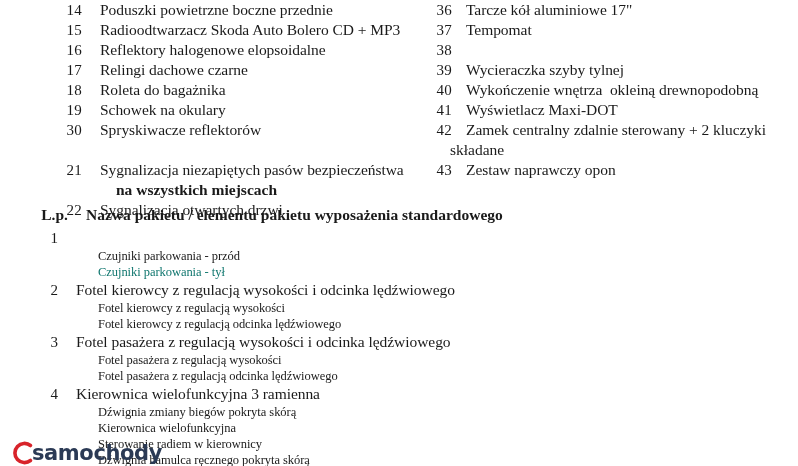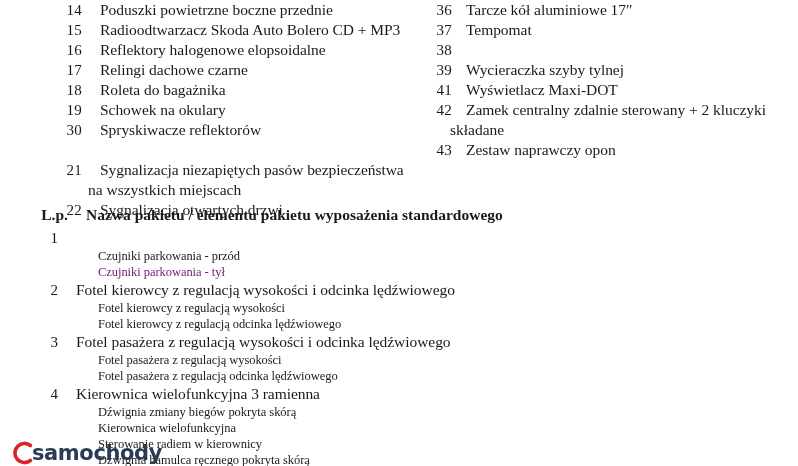--- a/index.html
+++ b/index.html
@@ -54,21 +54,21 @@
     letter-spacing: -0.05px;
   }
   .col-left  .eq-text { margin-left: 18px; }
   .col-right .eq-text { margin-left: 14px; }
 
   .eq-cont {
     font-size: 15.5px;
     line-height: 20px;
     white-space: pre;
   }
-  .col-left  .eq-cont { margin-left: 64px; }
+  .col-left  .eq-cont { margin-left: 92px; font-weight: bold; }
   .col-right .eq-cont { margin-left: 40px; }
 
   
   .pkg-header {
     position: absolute;
     left: 0;
     top: 205px;
     width: 798px;
     display: flex;
     align-items: baseline;
@@ -112,21 +112,21 @@
     letter-spacing: -0.05px;
   }
   .pkg-sub {
     margin-left: 98px;
     font-size: 12.5px;
     line-height: 16px;
     height: 16px;
     white-space: pre;
     letter-spacing: -0.05px;
   }
-  .pkg-sub.faded { color: #701a75; }
+  .pkg-sub.faded { color: #0f766e; }
 
   
   .watermark {
     position: absolute;
     left: 8px;
     top: 440px;
     height: 26px;
     display: flex;
     pointer-events: none;
   }
@@ -200,20 +200,24 @@
       <div class="eq-row">
         <span class="eq-num">37</span>
         <span class="eq-text">Tempomat</span>
       </div>
       <div class="eq-row">
         <span class="eq-num">38</span>
       </div>
       <div class="eq-row">
         <span class="eq-num">39</span>
         <span class="eq-text">Wycieraczka szyby tylnej</span>
+      </div>
+      <div class="eq-row">
+        <span class="eq-num">40</span>
+        <span class="eq-text">Wykończenie wnętrza  okleiną drewnopodobną</span>
       </div>
       <div class="eq-row">
         <span class="eq-num">41</span>
         <span class="eq-text">Wyświetlacz Maxi-DOT</span>
       </div>
       <div class="eq-row">
         <span class="eq-num">42</span>
         <span class="eq-text">Zamek centralny zdalnie sterowany + 2 kluczyki</span>
       </div>
       <div class="eq-cont">składane</div>

